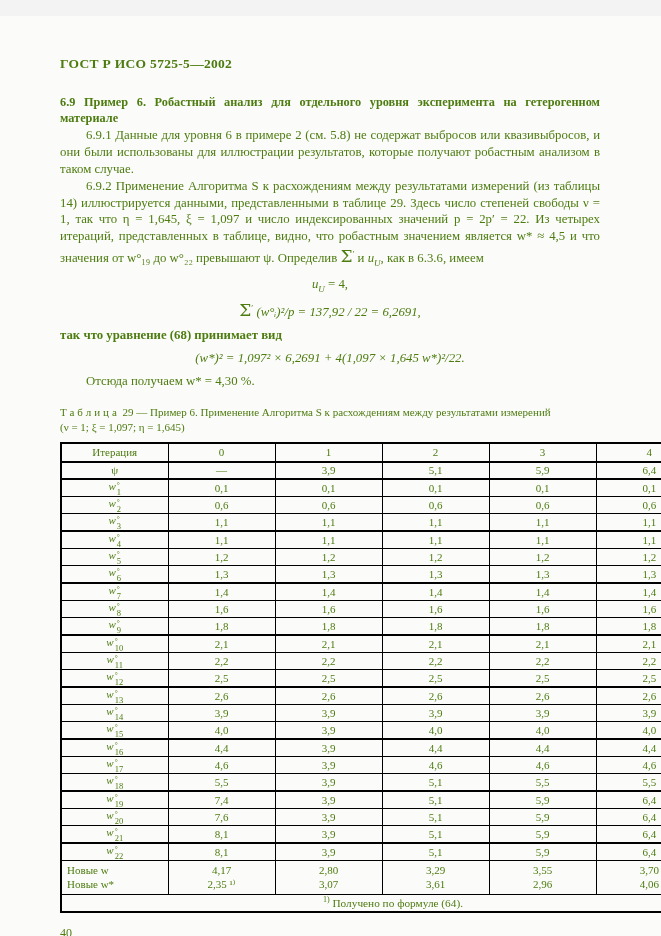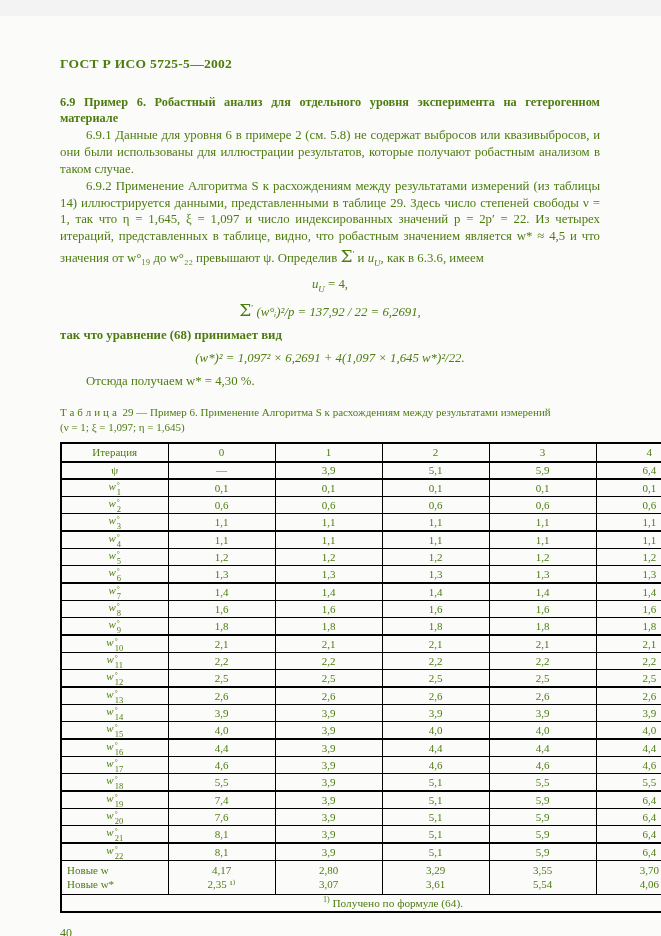--- a/index.html
+++ b/index.html
@@ -290,21 +290,21 @@
         <td>
               <div>2,80</div>
               <div>3,07</div>
             </td>
         <td>
               <div>3,29</div>
               <div>3,61</div>
             </td>
         <td>
               <div>3,55</div>
-              <div>5,54</div>
+              <div>2,96</div>
             </td>
         <td>
               <div>3,70</div>
               <div>4,06</div>
             </td>
       </tr>
 
       <tr class="fnrow">
         <td colspan="6"><sup class="fn">1)</sup><span> Получено по формуле (64).</span></td>
       </tr>

